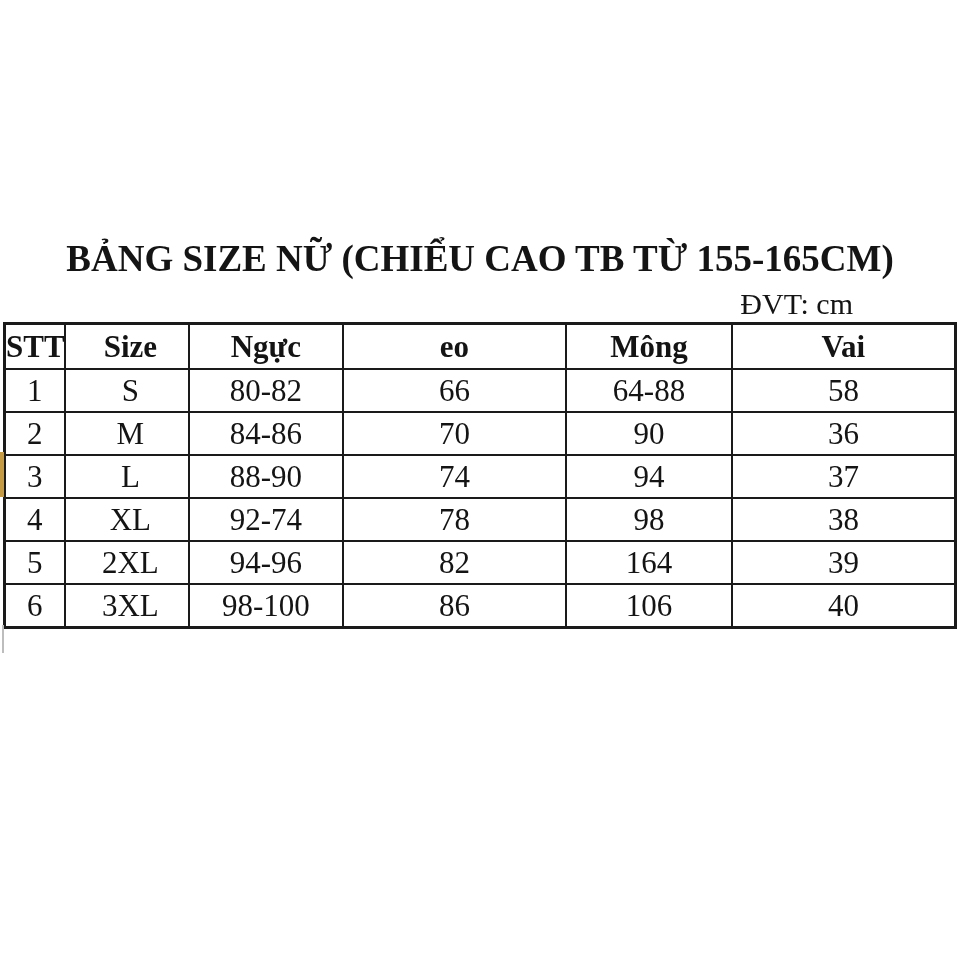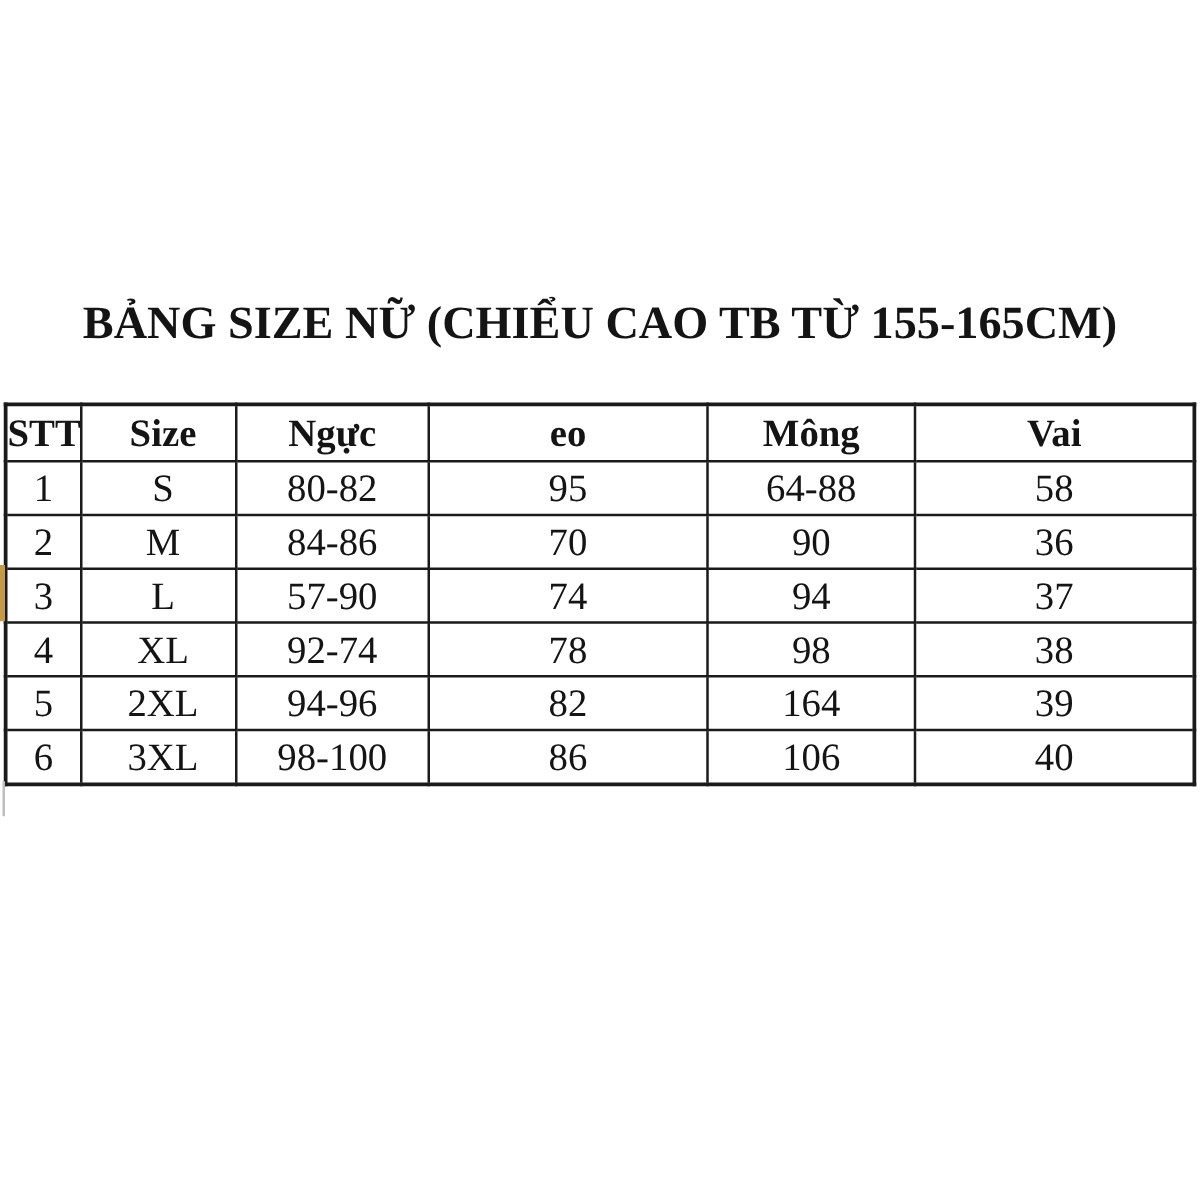--- a/index.html
+++ b/index.html
@@ -87,20 +87,21 @@
     background: #bdbdbd;
   }
 </style>
 </head>
 <body>
 
 <div class="canvas">
 
   <div class="title">BẢNG SIZE NỮ (CHIỂU CAO TB TỪ 155-165CM)</div>
 
+  <div class="unit-note">ĐVT: cm</div>
 
   <table class="size-table">
     <colgroup>
       <col style="width:60px">
       <col style="width:124px">
       <col style="width:153px">
       <col style="width:223px">
       <col style="width:165px">
       <col style="width:223px">
     </colgroup>
@@ -112,36 +113,36 @@
           <th class="col-eo">eo</th>
           <th class="col-mong">Mông</th>
           <th class="col-vai">Vai</th>
         </tr>
     </thead>
     <tbody id="body-rows">
         <tr>
           <td class="col-stt">1</td>
           <td class="col-size">S</td>
           <td class="col-nguc">80-82</td>
-          <td class="col-eo">95</td>
+          <td class="col-eo">66</td>
           <td class="col-mong">64-88</td>
           <td class="col-vai">58</td>
         </tr>
         <tr>
           <td class="col-stt">2</td>
           <td class="col-size">M</td>
           <td class="col-nguc">84-86</td>
           <td class="col-eo">70</td>
           <td class="col-mong">90</td>
           <td class="col-vai">36</td>
         </tr>
         <tr>
           <td class="col-stt">3</td>
           <td class="col-size">L</td>
-          <td class="col-nguc">57-90</td>
+          <td class="col-nguc">88-90</td>
           <td class="col-eo">74</td>
           <td class="col-mong">94</td>
           <td class="col-vai">37</td>
         </tr>
         <tr>
           <td class="col-stt">4</td>
           <td class="col-size">XL</td>
           <td class="col-nguc">92-74</td>
           <td class="col-eo">78</td>
           <td class="col-mong">98</td>

